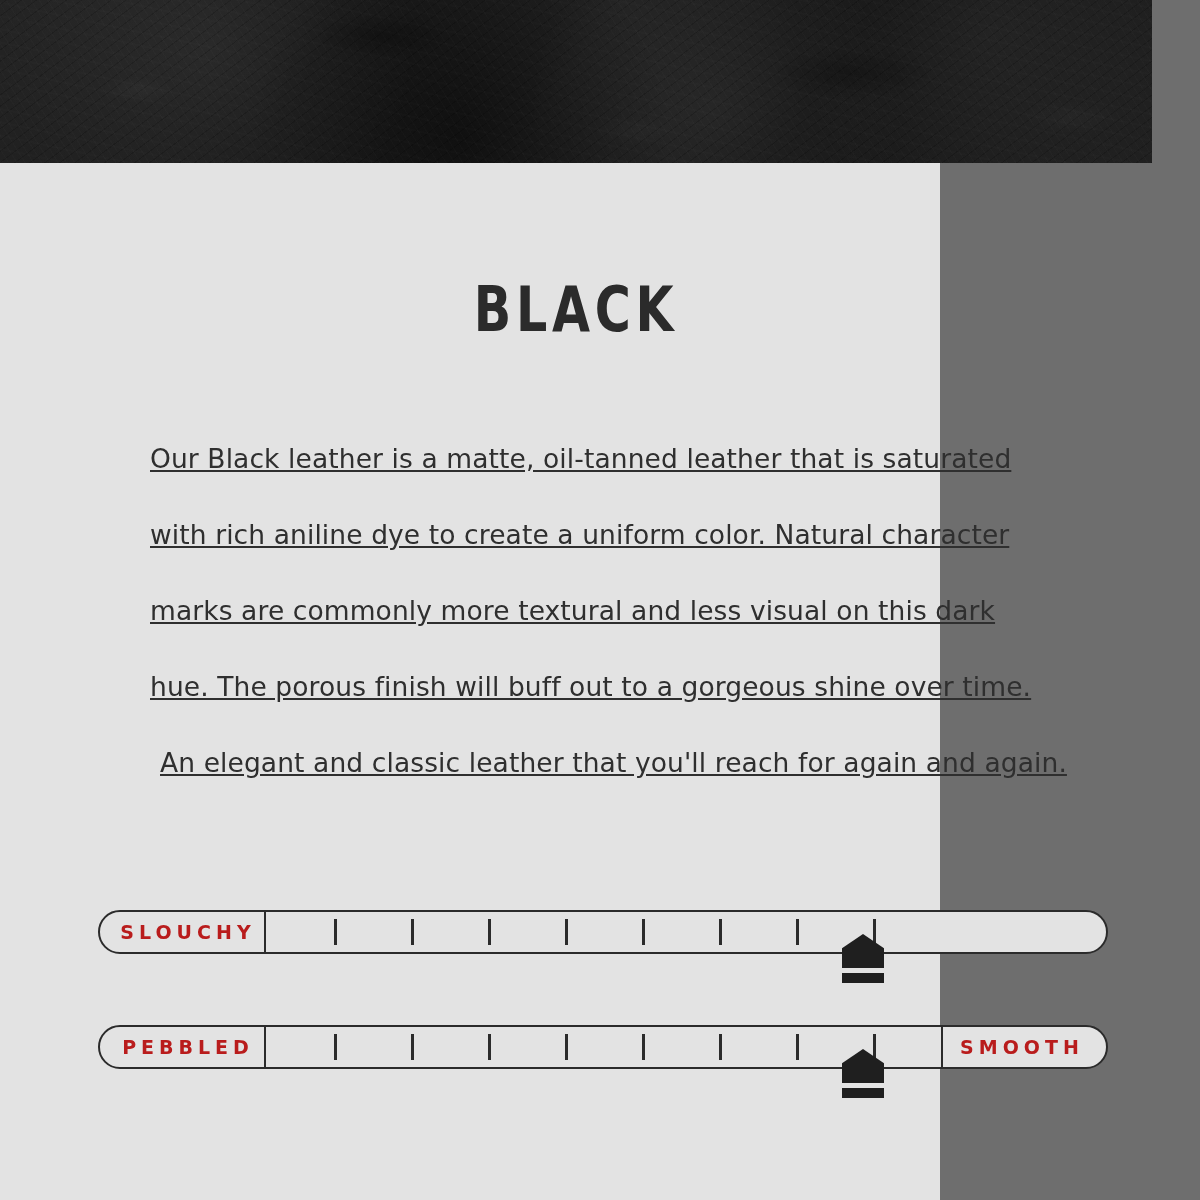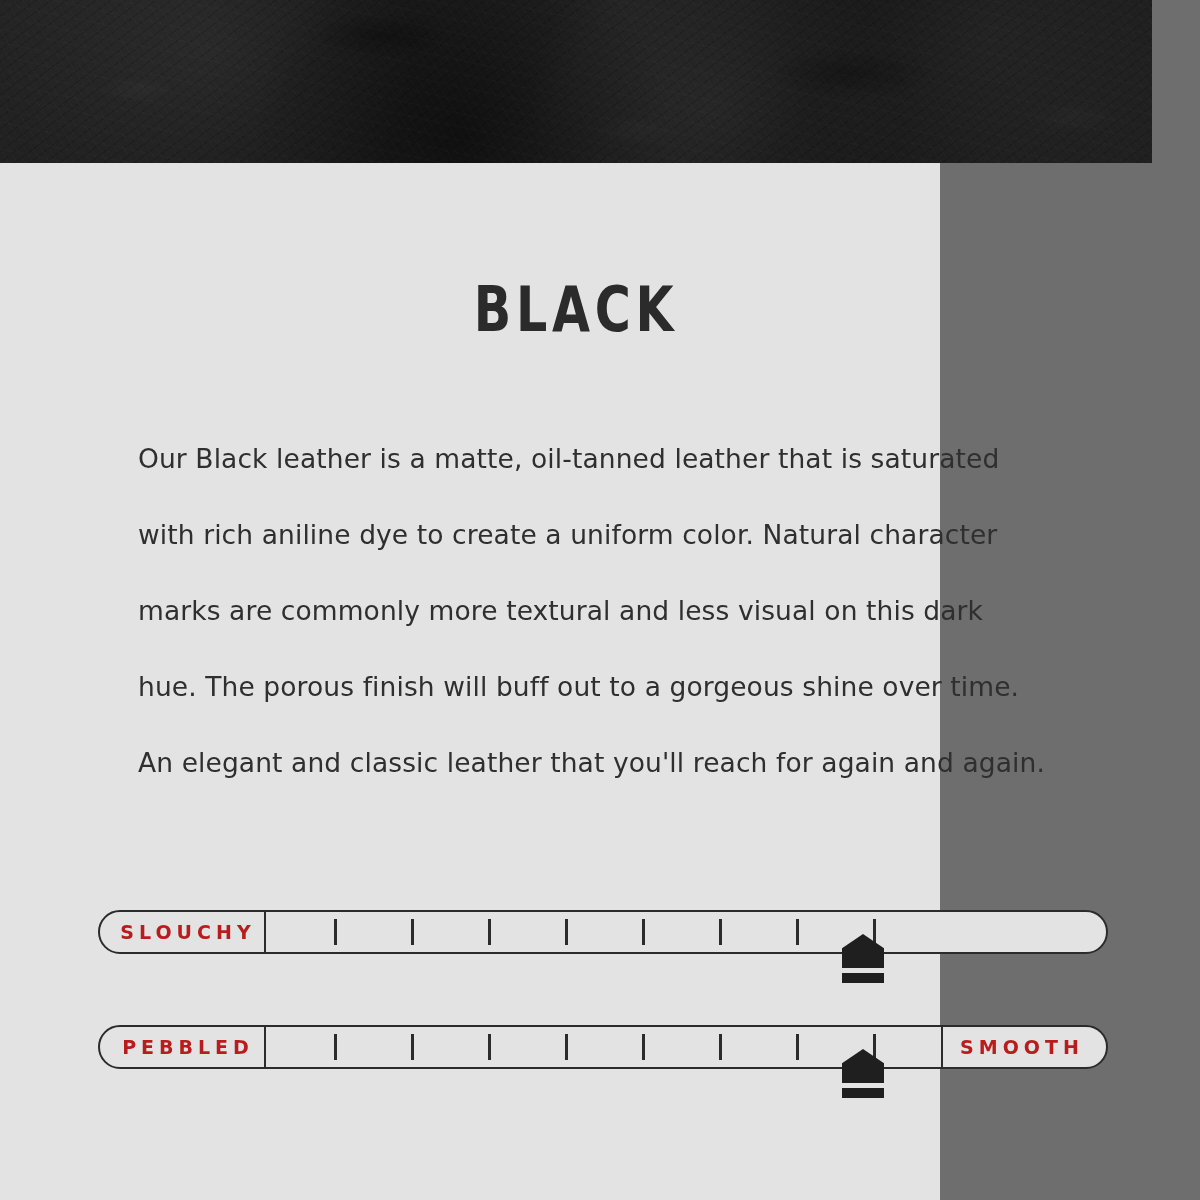--- a/index.html
+++ b/index.html
@@ -83,36 +83,38 @@
     font-weight: bold;
     font-size: 63px;
     letter-spacing: 6px;
     color: #2b2b2b;
     transform: scaleX(0.78);
     transform-origin: 576px 50%;
   }
 
   .body-copy {
     position: absolute;
-    left: 138px;
+    left: 150px;
     top: 258px;
     width: 935px;
     font-family: "DejaVu Sans", sans-serif;
     font-size: 26.5px;
     line-height: 76px;
     color: #2f2f2f;
     letter-spacing: 0.1px;
+    text-decoration: underline;
   }
   .body-copy p {
     margin: 0;
     text-align: justify;
     text-justify: inter-word;
   }
   .body-copy p.last {
     text-align: left;
+    margin-left: 10px;
   }
 
   
   .scales {
     position: absolute;
     left: 0;
     top: 0;
     width: 1152px;
     height: 1037px;
     pointer-events: none;

